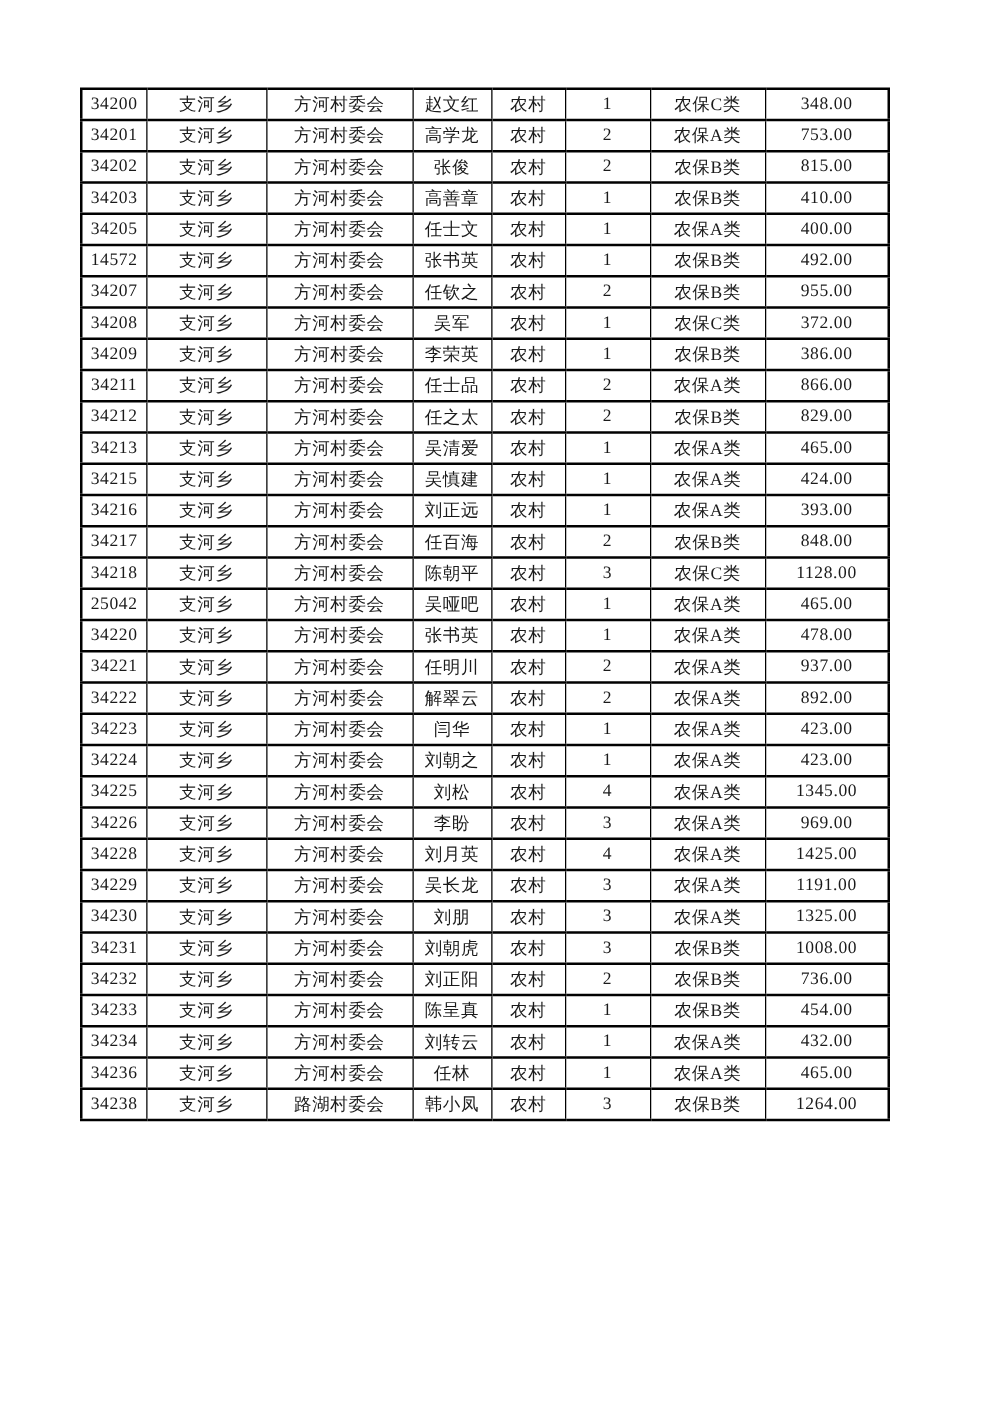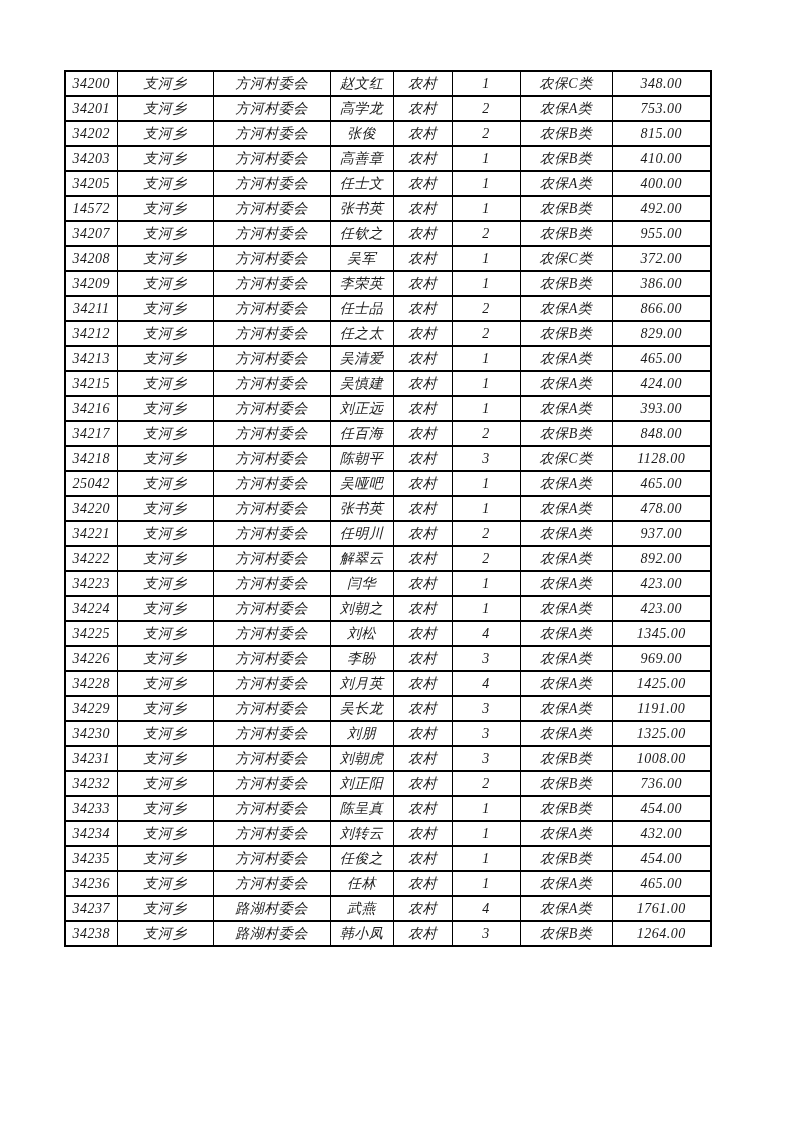--- a/index.html
+++ b/index.html
@@ -14,21 +14,20 @@
     font-family: "Liberation Serif", "DejaVu Serif", serif;
     color: #1a1a1a;
   }
   .sheet {
     position: absolute;
     left: 0;
     top: 0;
     width: 793px;
     height: 1122px;
     background: #ffffff;
-    font-style: italic;
   }
   table.records {
     position: absolute;
     left: 64px;
     top: 70px;
     border-collapse: collapse;
     table-layout: fixed;
     width: 646px;
     font-size: 14px;
   }
@@ -367,48 +366,28 @@
           <td>34234</td>
           <td>支河乡</td>
           <td>方河村委会</td>
           <td>刘转云</td>
           <td>农村</td>
           <td>1</td>
           <td>农保A类</td>
           <td>432.00</td>
         </tr>
         <tr>
-          <td>34235</td>
-          <td>支河乡</td>
-          <td>方河村委会</td>
-          <td>任俊之</td>
-          <td>农村</td>
-          <td>1</td>
-          <td>农保B类</td>
-          <td>454.00</td>
-        </tr>
-        <tr>
           <td>34236</td>
           <td>支河乡</td>
           <td>方河村委会</td>
           <td>任林</td>
           <td>农村</td>
           <td>1</td>
           <td>农保A类</td>
           <td>465.00</td>
-        </tr>
-        <tr>
-          <td>34237</td>
-          <td>支河乡</td>
-          <td>路湖村委会</td>
-          <td>武燕</td>
-          <td>农村</td>
-          <td>4</td>
-          <td>农保A类</td>
-          <td>1761.00</td>
         </tr>
         <tr>
           <td>34238</td>
           <td>支河乡</td>
           <td>路湖村委会</td>
           <td>韩小凤</td>
           <td>农村</td>
           <td>3</td>
           <td>农保B类</td>
           <td>1264.00</td>

